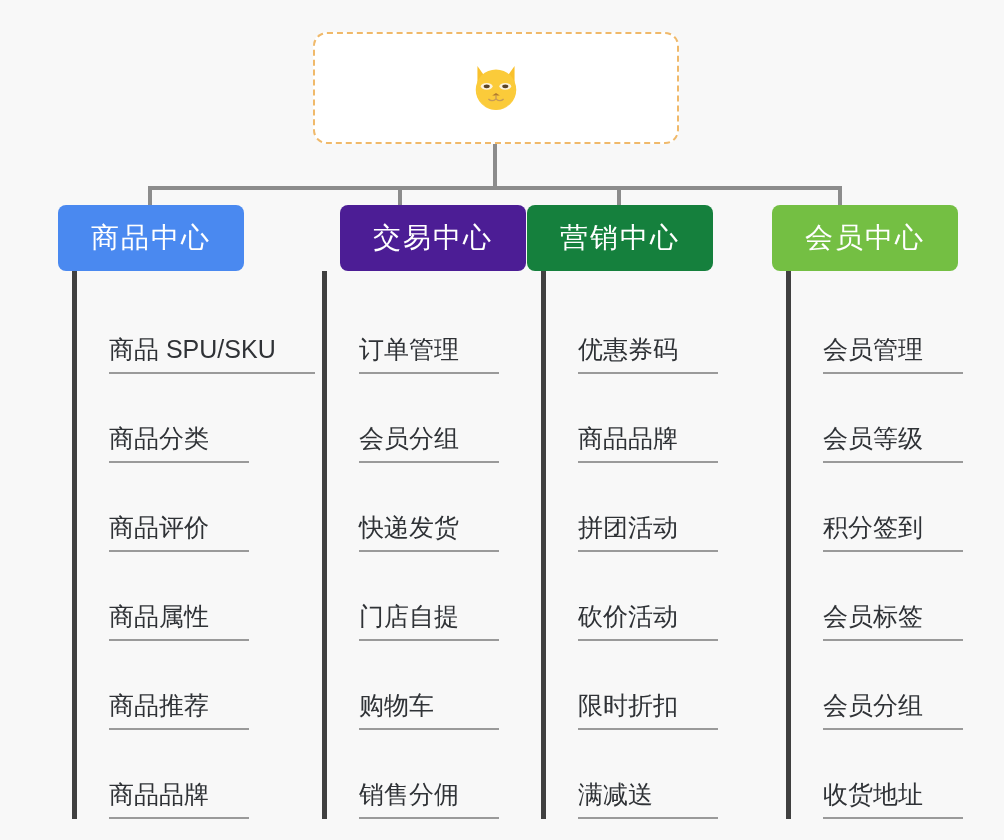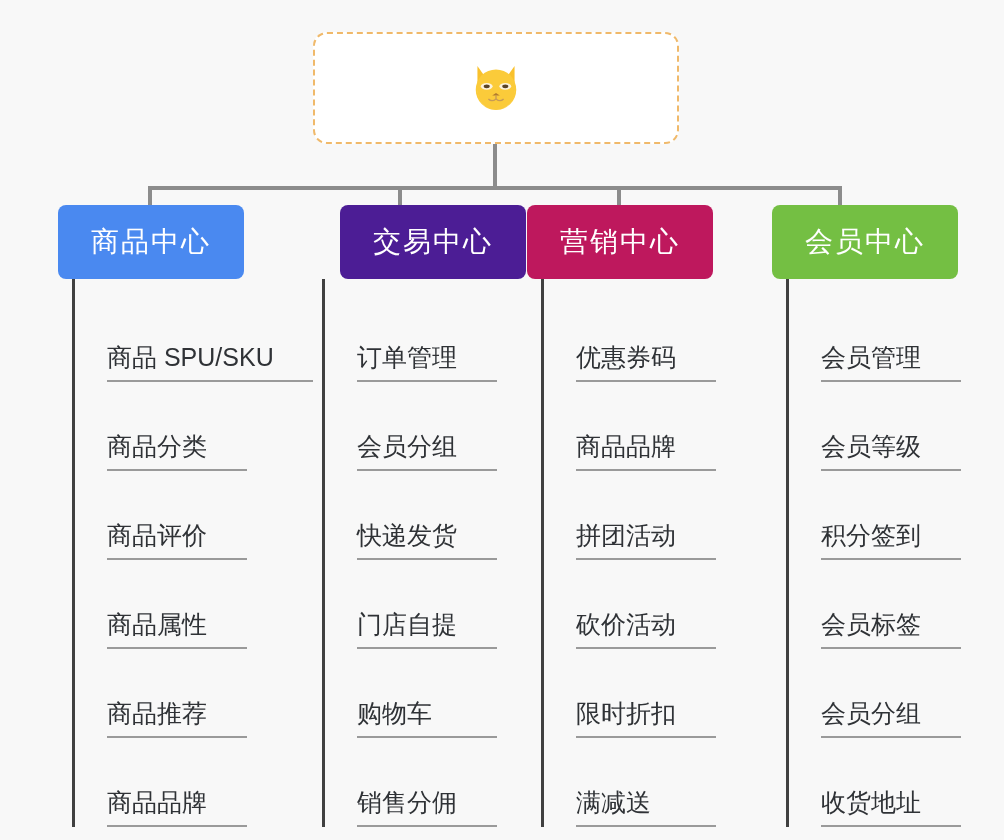--- a/index.html
+++ b/index.html
@@ -78,38 +78,38 @@
     top: 205px;
     width: 220px;
   }
   .col-1 { left: 58px; }
   .col-2 { left: 308px; }
   .col-3 { left: 527px; }
   .col-4 { left: 772px; }
 
   .cat-header {
     width: 186px;
-    height: 74px;
+    height: 66px;
     border-radius: 8px;
     display: flex;
     align-items: center;
     justify-content: center;
     color: #ffffff;
     font-size: 28px;
     letter-spacing: 2px;
     box-sizing: border-box;
   }
   .col-2 .cat-header,
   .col-3 .cat-header,
   .col-4 .cat-header { width: 186px; }
 
   .items {
     position: relative;
     margin-left: 14px;
-    border-left: 3px solid #404040;
+    border-left: 5px solid #404040;
     padding-top: 14px;
   }
   .leaf {
     height: 89px;
     margin-left: 0;
     display: flex;
     align-items: flex-end;
     box-sizing: border-box;
   }
   .leaf-label {
@@ -200,21 +200,21 @@
       <div class="leaf">
           <span class="leaf-label">购物车</span>
         </div>
       <div class="leaf">
           <span class="leaf-label">销售分佣</span>
         </div>
     </div>
   </div>
 
   <div class="column col-3">
-    <div class="cat-header" style="background:#be185d;">
+    <div class="cat-header" style="background:#15803d;">
       <span>营销中心</span>
     </div>
     <div class="items">
       <div class="leaf">
           <span class="leaf-label">优惠券码</span>
         </div>
       <div class="leaf">
           <span class="leaf-label">商品品牌</span>
         </div>
       <div class="leaf">

